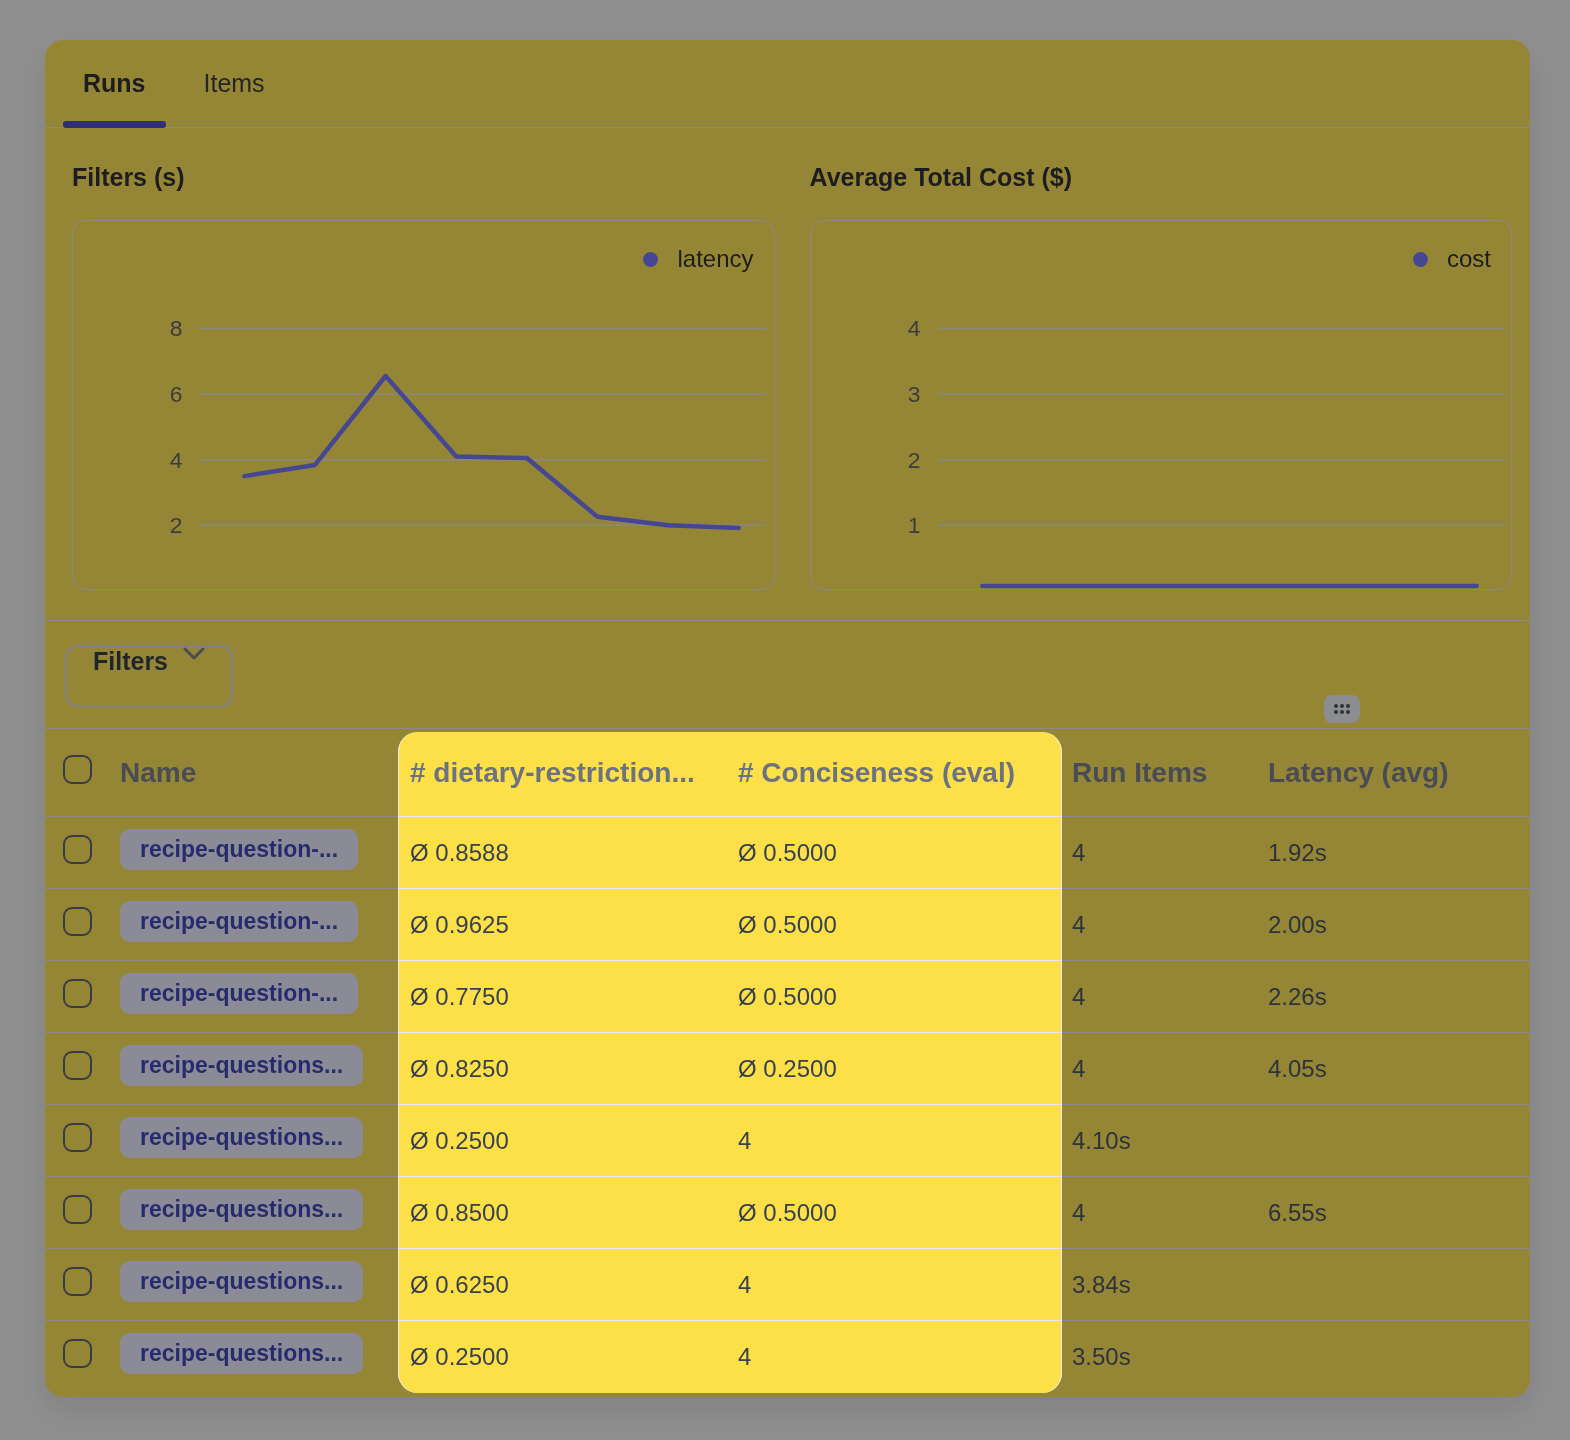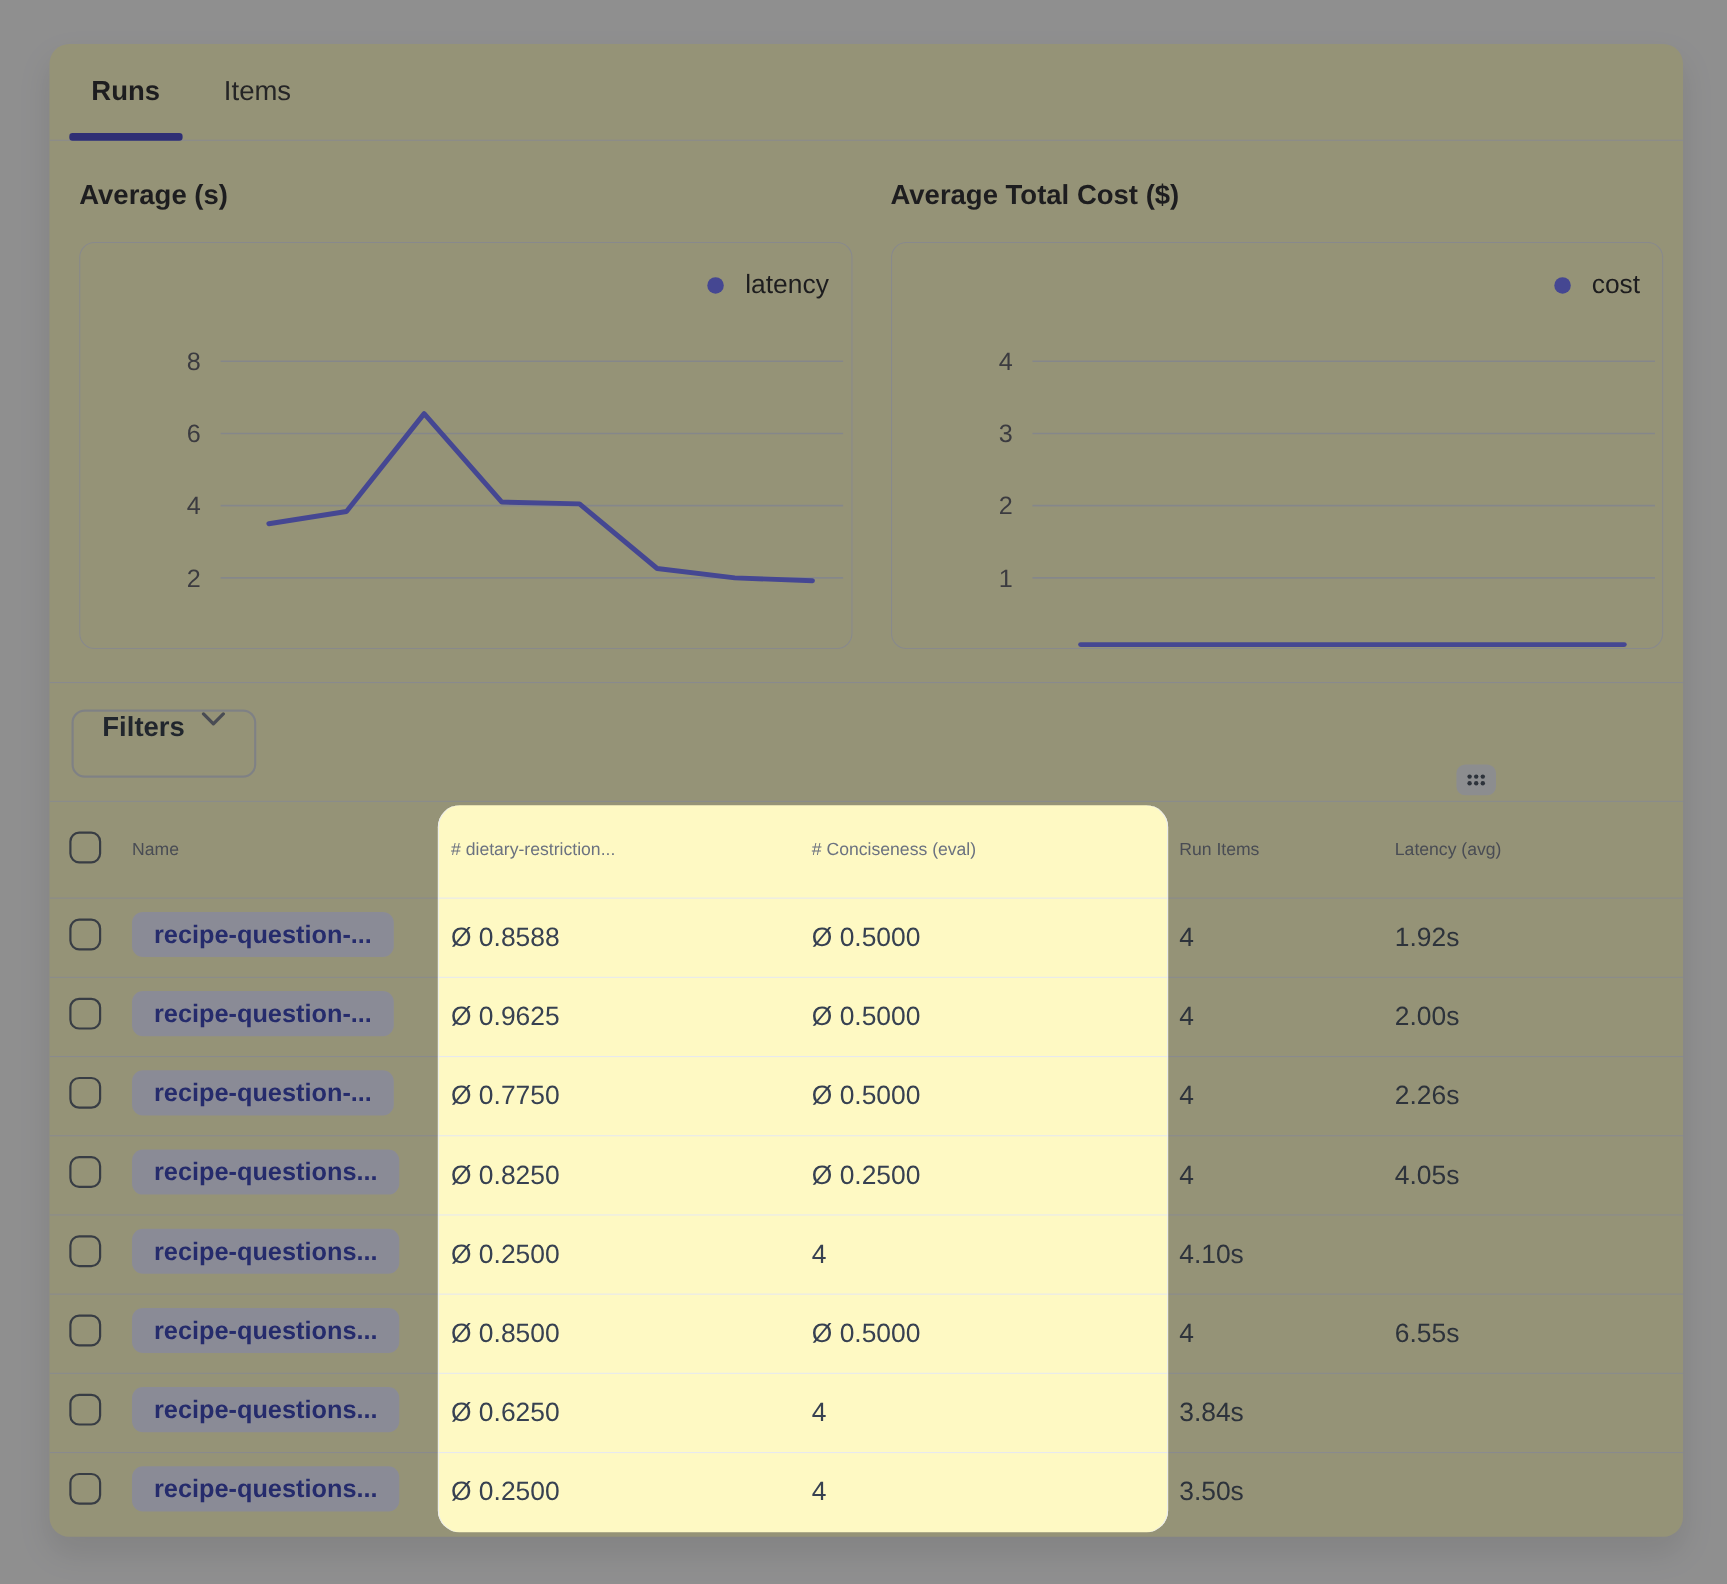--- a/index.html
+++ b/index.html
@@ -19,21 +19,21 @@
   *{box-sizing:border-box;margin:0;padding:0;}
   html,body{width:1570px;height:1440px;overflow:hidden;}
   body{
     position:relative;
     background:#f1f1f2;
     font-family:"Liberation Sans", sans-serif;
     -webkit-font-smoothing:antialiased;
   }
   .card{
     position:absolute;left:45px;top:40px;width:1485px;height:1357px;
-    background:#fef9c3;border-radius:18px;overflow:hidden;
+    background:#fde047;border-radius:18px;overflow:hidden;
     box-shadow:0 14px 30px rgba(0,0,0,0.10);
   }
   
   .tabs{height:88px;border-bottom:1px solid var(--sep);display:flex;gap:18px;padding-left:18px;}
   .tab{position:relative;display:flex;align-items:center;padding:0 20px;font-size:25px;color:#27272a;cursor:pointer;}
   .tab.active{font-weight:bold;color:#18181b;}
   .tab.active::after{content:"";position:absolute;left:0;right:0;bottom:-1px;height:7px;background:var(--underline);border-radius:3px;}
   
   .charts-section{height:493px;border-bottom:1px solid var(--sep);position:relative;}
   .charts-row{display:flex;gap:35px;padding:0 18px 0 27px;}
@@ -52,21 +52,21 @@
   .filters-btn{
     margin:24px 0 0 20px;height:62px;padding:0 26px;display:inline-flex;align-items:flex-start;gap:15px;
     border:2px solid #d4d7dd;border-radius:12px;background:transparent;cursor:pointer;
     font-family:inherit;font-size:25px;font-weight:bold;color:#1f2937;
   }
   
   .thead,.trow{
     display:grid;grid-template-columns:57px 290px 328px 334px 196px 1fr;
     align-items:center;padding-left:18px;border-top:1px solid var(--sep);
   }
-  .thead{height:88px;font-size:16px;font-weight:normal;color:var(--head-text);}
+  .thead{height:88px;font-size:28px;font-weight:bold;color:var(--head-text);}
   .trow{height:72px;font-size:24px;color:var(--cell-text);}
   .checkbox{width:29px;height:29px;border:2px solid #4b5563;border-radius:9px;display:inline-block;cursor:pointer;background:transparent;}
   .badge{
     display:inline-block;max-width:268px;padding:7px 20px;border-radius:10px;
     background:var(--badge-bg);color:var(--badge-text);font-size:23px;font-weight:bold;
     white-space:nowrap;overflow:hidden;cursor:pointer;
   }
   
   .spotlight{
     position:absolute;left:398px;top:732px;width:664px;height:661px;border-radius:20px;
@@ -84,21 +84,21 @@
       <span>Runs</span>
     </div>
     <div class="tab">
       <span>Items</span>
     </div>
   </div>
 
   <div class="charts-section">
     <div class="charts-row">
       <div class="chart-block">
-        <div class="chart-title">Average (s)</div>
+        <div class="chart-title">Filters (s)</div>
         <div class="panel">
           <svg viewBox="0 0 703 370" preserveAspectRatio="none">
               <line x1="128" y1="306" x2="696" y2="306" stroke="#dfe2e8" stroke-width="1.5"></line>
               <text x="110" y="314" text-anchor="end" fill="#52525b" font-size="23" font-family="Liberation Sans, sans-serif">2</text>
               <line x1="128" y1="240" x2="696" y2="240" stroke="#dfe2e8" stroke-width="1.5"></line>
               <text x="110" y="248" text-anchor="end" fill="#52525b" font-size="23" font-family="Liberation Sans, sans-serif">4</text>
               <line x1="128" y1="174" x2="696" y2="174" stroke="#dfe2e8" stroke-width="1.5"></line>
               <text x="110" y="182" text-anchor="end" fill="#52525b" font-size="23" font-family="Liberation Sans, sans-serif">6</text>
               <line x1="128" y1="108" x2="696" y2="108" stroke="#dfe2e8" stroke-width="1.5"></line>
               <text x="110" y="116" text-anchor="end" fill="#52525b" font-size="23" font-family="Liberation Sans, sans-serif">8</text>

